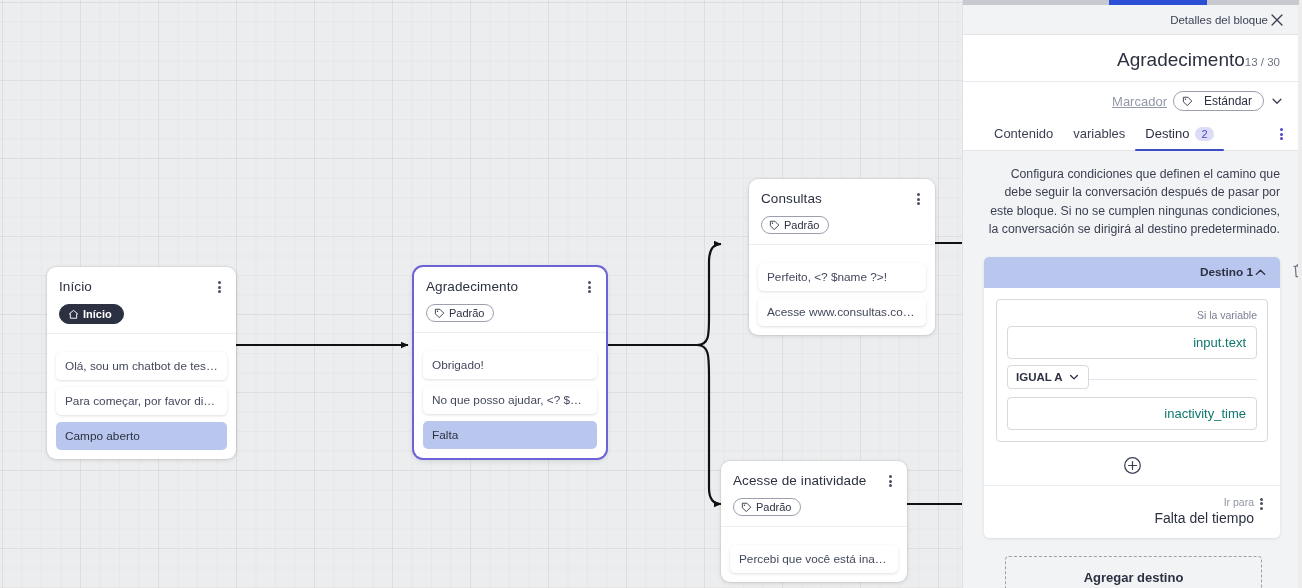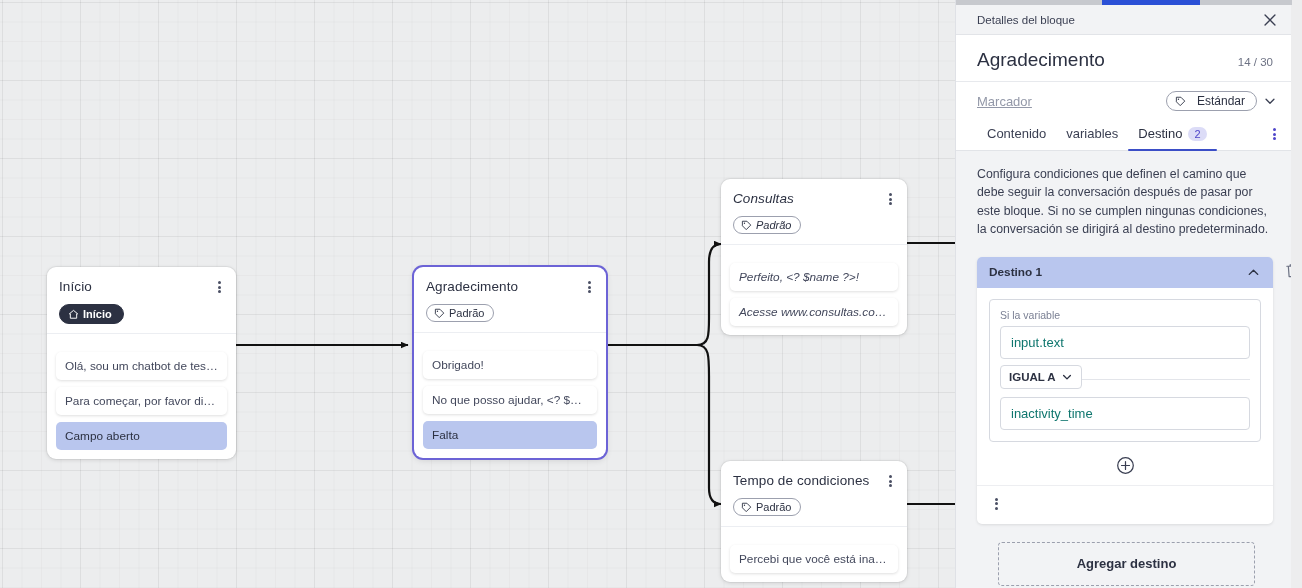--- a/index.html
+++ b/index.html
@@ -81,25 +81,25 @@
   .node-row.hl {
     background: #b9c6ee; box-shadow: none;
     color: #2c3142; font-weight: 400;
   }
   .node-sep {
     border-top: 1px solid #eceef2; margin-top: 9px;
   }
 
   
   .panel {
-    position: absolute; right: 11px; top: 0;
+    position: absolute; right: 4px; top: 0;
     width: 336px; height: 588px;
     background: #f2f3f5;
     border-left: 1px solid #dfe1e6;
-    display: flex; flex-direction: column;
+    display: flex; flex-direction: column; text-align: right;
   }
   .topbar {
     position: absolute; left: 0; top: 0; width: 336px; height: 5px;
     background: #c7c9ce;
   }
   .topbar-fill {
     position: absolute; left: 146px; top: 0; width: 98px; height: 5px;
     background: #2b50d6;
   }
   .panel-titlebar {
@@ -298,21 +298,21 @@
         </span>
       </div>
       <div class="node-sep"></div>
       <div class="node-rows">
         <div class="node-row">Obrigado!</div>
         <div class="node-row">No que posso ajudar, &lt;? $name ...</div>
         <div class="node-row hl">Falta</div>
       </div>
     </div>
 
-    <div class="node" style="left:721px; top:179px; width:186px;font-style:italic;">
+    <div class="node" style="left:749px; top:179px; width:186px;">
       <div class="node-head">
         <div class="node-title">Consultas</div>
         <div class="kebab">
           <i></i>
             <i></i>
             <i></i>
         </div>
         <span class="tag-pill">
           <svg class="tag-icon" viewBox="0 0 16 16">
             <path d="M8.6 1.8 L14.2 7.4 L7.6 14 L2 8.4 L2 1.8 Z" fill="none" stroke="#2c3142" stroke-width="1.3" stroke-linejoin="round"></path>
@@ -323,21 +323,21 @@
       </div>
       <div class="node-sep"></div>
       <div class="node-rows">
         <div class="node-row">Perfeito, &lt;? $name ?&gt;!</div>
         <div class="node-row">Acesse www.consultas.com par...</div>
       </div>
     </div>
 
     <div class="node" style="left:721px; top:461px; width:186px;">
       <div class="node-head">
-        <div class="node-title">Tempo de condiciones</div>
+        <div class="node-title">Acesse de inatividade</div>
         <div class="kebab">
           <i></i>
             <i></i>
             <i></i>
         </div>
         <span class="tag-pill">
           <svg class="tag-icon" viewBox="0 0 16 16">
             <path d="M8.6 1.8 L14.2 7.4 L7.6 14 L2 8.4 L2 1.8 Z" fill="none" stroke="#2c3142" stroke-width="1.3" stroke-linejoin="round"></path>
             <circle cx="5" cy="4.8" r="1" fill="#2c3142"></circle>
           </svg>
@@ -362,21 +362,21 @@
       <div class="t">Detalles del bloque</div>
       <svg class="close-x" viewBox="0 0 20 20">
         <path d="M4.5 4.5 L15.5 15.5 M15.5 4.5 L4.5 15.5" stroke="#3a3f52" stroke-width="1.5" stroke-linecap="round"></path>
       </svg>
     </div>
 
     <div class="panel-body">
 
       <div class="title-row">
         <div class="block-title">Agradecimento</div>
-        <div class="counter">14 / 30</div>
+        <div class="counter">13 / 30</div>
       </div>
 
       <div class="marker-row">
         <div class="marker-label">Marcador</div>
         <span class="marker-pill">
           <svg class="tag-icon" viewBox="0 0 16 16">
             <path d="M8.6 1.8 L14.2 7.4 L7.6 14 L2 8.4 L2 1.8 Z" fill="none" stroke="#2c3142" stroke-width="1.3" stroke-linejoin="round"></path>
             <circle cx="5" cy="4.8" r="1" fill="#2c3142"></circle>
           </svg>
           <span>Estándar</span>
@@ -444,20 +444,24 @@
         </div>
 
         <div class="plus-row">
           <svg class="plus" viewBox="0 0 20 20">
             <circle cx="10" cy="10" r="8.2" fill="none" stroke="#3a3f52" stroke-width="1.3"></circle>
             <path d="M10 5.8 L10 14.2 M5.8 10 L14.2 10" stroke="#3a3f52" stroke-width="1.3" stroke-linecap="round"></path>
           </svg>
         </div>
 
         <div class="goto-sect">
+          <div class="goto-l">
+            <div class="goto-lab">Ir para</div>
+            <div class="goto-val">Falta del tiempo</div>
+          </div>
           <div class="kebab" style="position:static;width:14px;height:16px;">
             <i></i>
               <i></i>
               <i></i>
           </div>
         </div>
 
       </div>
 
       <div class="add-dest">Agregar destino</div>

